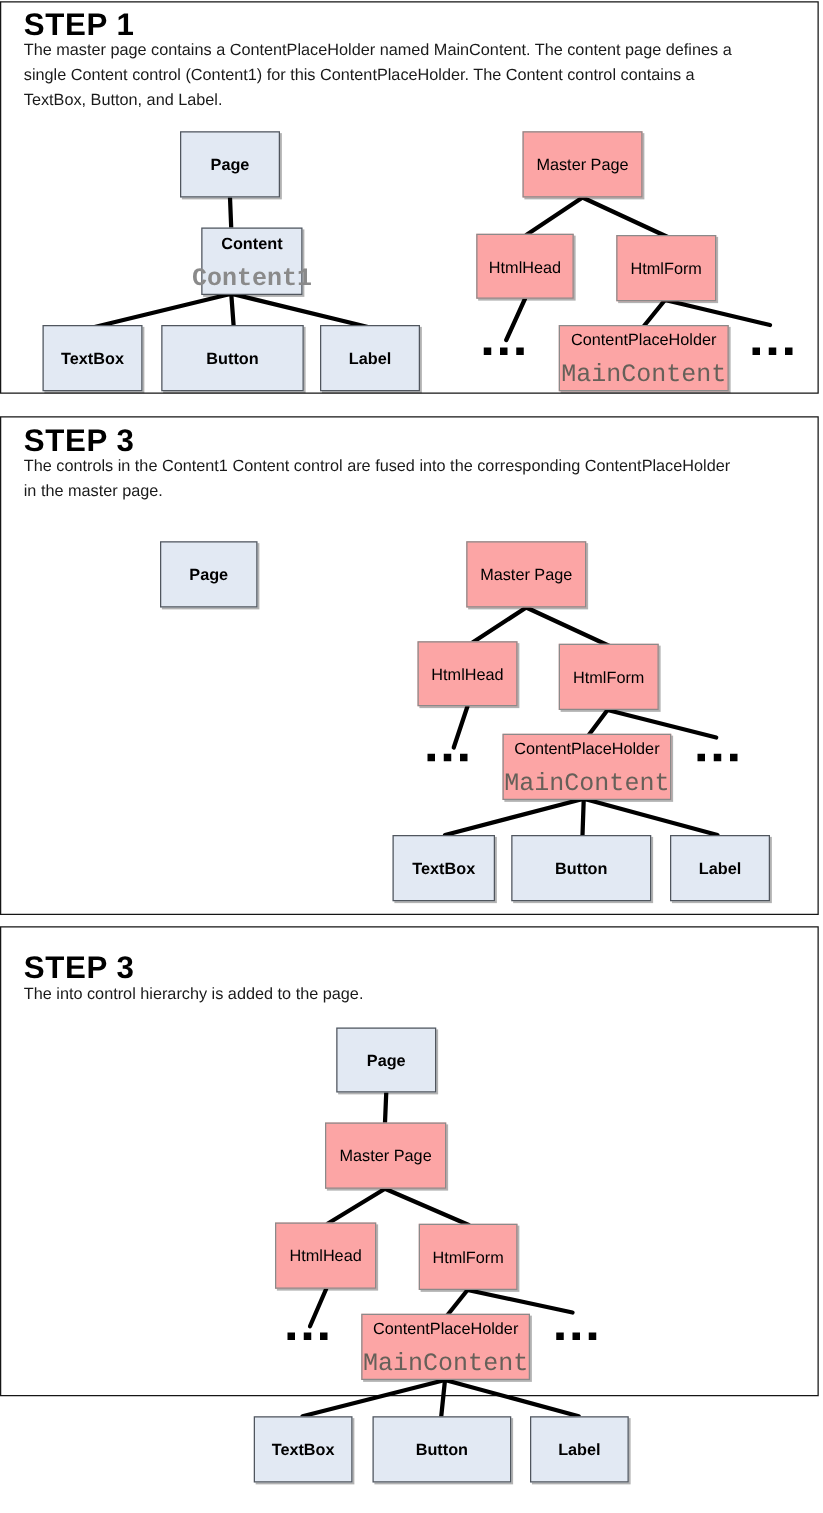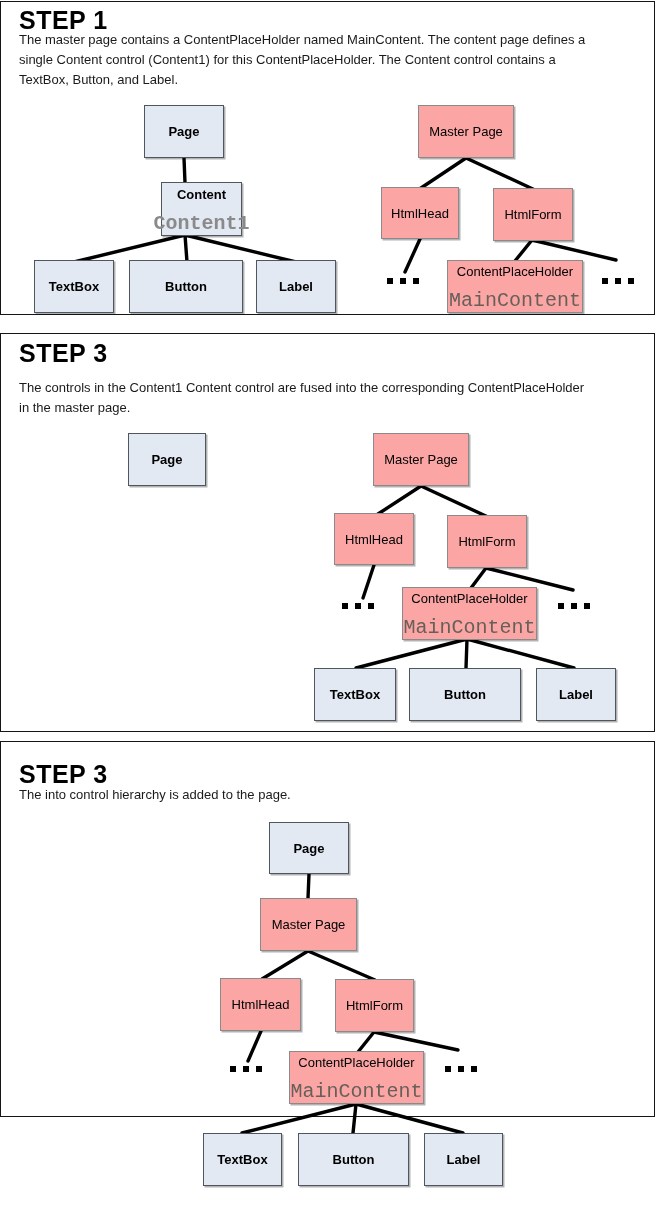--- a/index.html
+++ b/index.html
@@ -124,21 +124,21 @@
     </div>
     <div class="ellipsis" style="left:601px;top:276px;">
       <span class="dot"></span>
         <span class="dot"></span>
         <span class="dot"></span>
     </div>
   </section>
 
   <section class="panel panel-2">
     <h1 class="sec-title" style="top:6px;">STEP 3</h1>
-    <p class="sec-desc" style="top:29px;margin-top:15px;">The controls in the Content1 Content control are fused into the corresponding ContentPlaceHolder
+    <p class="sec-desc" style="top:29px;">The controls in the Content1 Content control are fused into the corresponding ContentPlaceHolder
 in the master page.</p>
 
     <svg class="connectors" width="652" height="396">
       <line x1="420" y1="152" x2="377" y2="180"></line>
       <line x1="420" y1="152" x2="487" y2="183"></line>
       <line x1="373" y1="231" x2="362" y2="264"></line>
       <line x1="485" y1="234" x2="470" y2="254"></line>
       <line x1="485" y1="234" x2="572" y2="256"></line>
       <line x1="466" y1="305" x2="355" y2="334"></line>
       <line x1="466" y1="305" x2="465" y2="334"></line>

